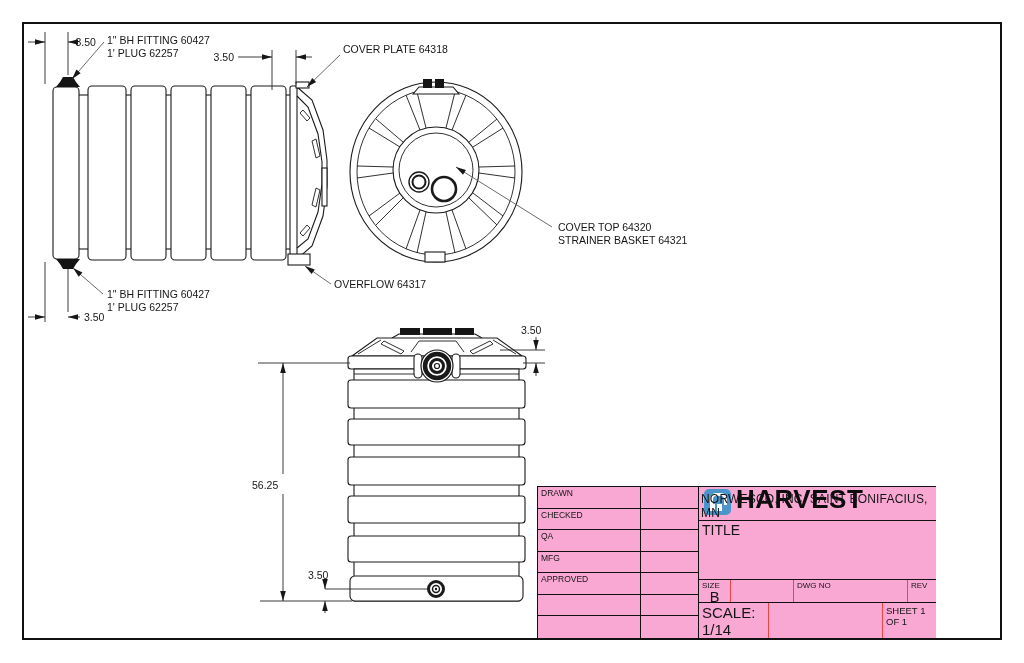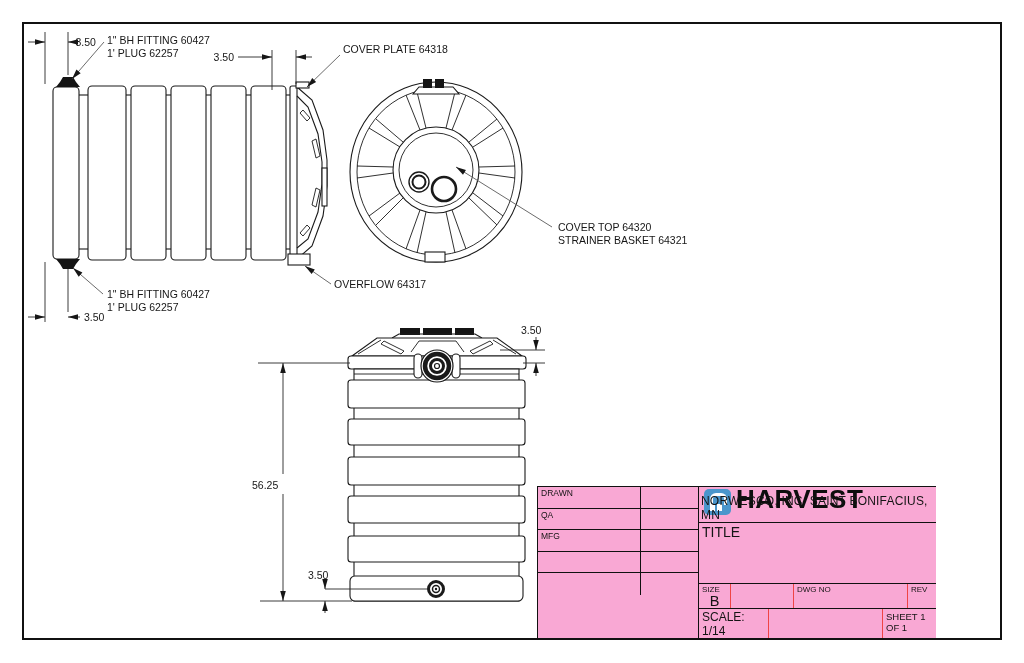--- a/index.html
+++ b/index.html
@@ -38,21 +38,21 @@
   #title-text{position:absolute;left:3px;top:13px;font-size:16.5px;line-height:22px;}
   #size-row{height:28px;border-bottom:1px solid #111;box-sizing:border-box;display:flex;}
   .cell{border-right:1px solid #ef4444;box-sizing:border-box;position:relative;}
   .cell-hd{position:absolute;left:3px;top:1px;font-size:8px;}
   #cell-size{width:32px;}
   #size-b{position:absolute;left:0;right:0;top:9px;text-align:center;font-size:14.5px;}
   #cell-blank1{width:63px;}
   #cell-dwg{flex:1;text-align:right;}
   #cell-rev{width:28px;border-right:none;}
   #scale-row{flex:1;display:flex;}
-  #cell-scale{width:70px;font-size:12px;padding:1px 0 0 3px;}
+  #cell-scale{width:70px;font-size:15px;padding:1px 0 0 3px;}
   #cell-blank2{width:114px;}
   #cell-sheet{flex:1;border-right:none;font-size:9.5px;padding:2px 0 0 3px;}
 </style>
 </head>
 <body>
 
 <div id="stage">
   <div id="frame"></div>
 
   <svg width="1024" height="663" viewBox="0 0 1024 663" style="position:absolute;left:0;top:0;">
@@ -207,25 +207,33 @@
     <text class="t" x="308" y="579">3.50</text>
   </svg>
 
   <div id="tb">
     <div id="tb-left">
       <div class="tb-row">
         <div class="tb-cell-label">DRAWN</div>
         <div class="tb-cell-val"></div>
       </div>
       <div class="tb-row">
+        <div class="tb-cell-label">CHECKED</div>
+        <div class="tb-cell-val"></div>
+      </div>
+      <div class="tb-row">
         <div class="tb-cell-label">QA</div>
         <div class="tb-cell-val"></div>
       </div>
       <div class="tb-row">
         <div class="tb-cell-label">MFG</div>
+        <div class="tb-cell-val"></div>
+      </div>
+      <div class="tb-row">
+        <div class="tb-cell-label">APPROVED</div>
         <div class="tb-cell-val"></div>
       </div>
       <div class="tb-row">
         <div class="tb-cell-label"></div>
         <div class="tb-cell-val"></div>
       </div>
       <div class="tb-row">
         <div class="tb-cell-label"></div>
         <div class="tb-cell-val"></div>
       </div>

